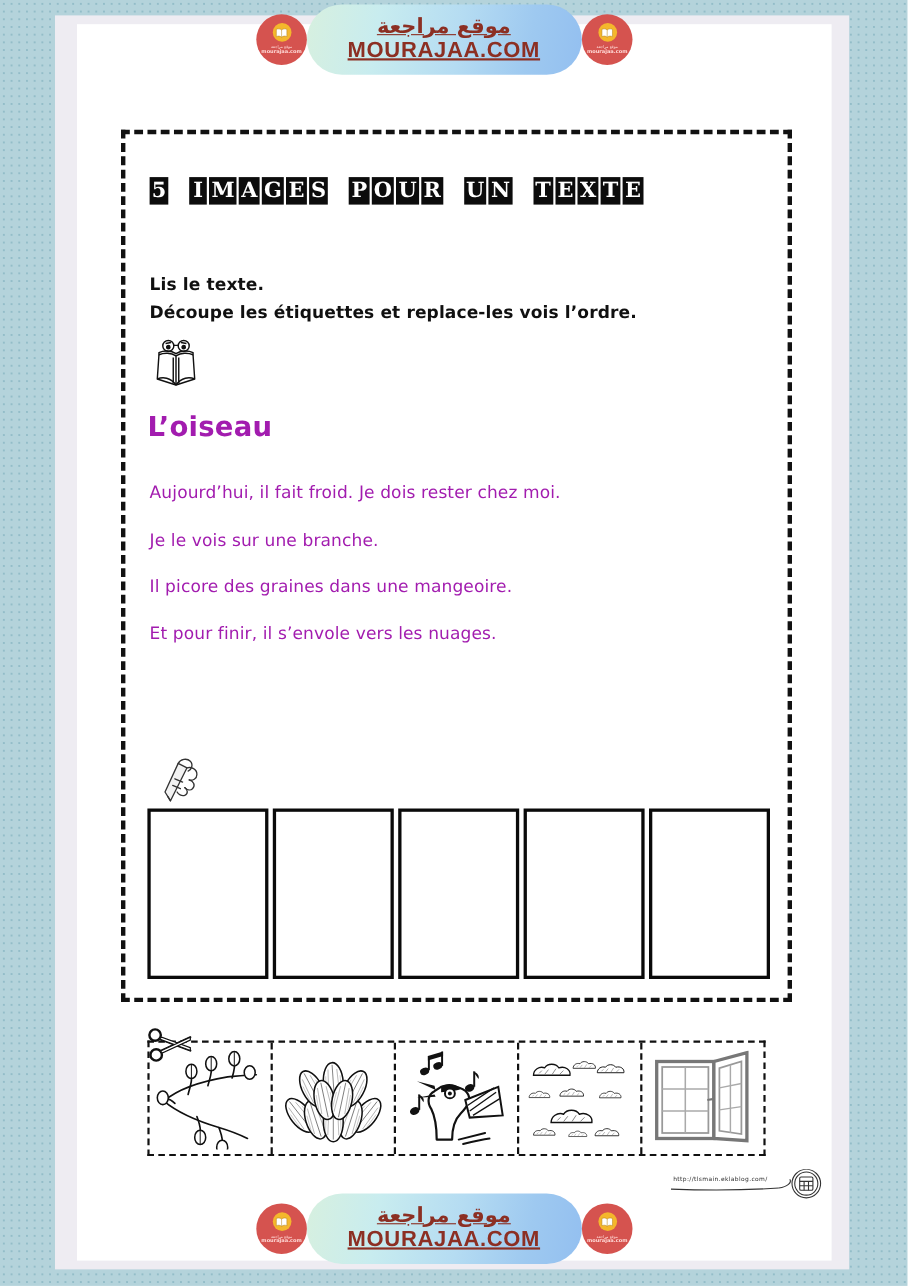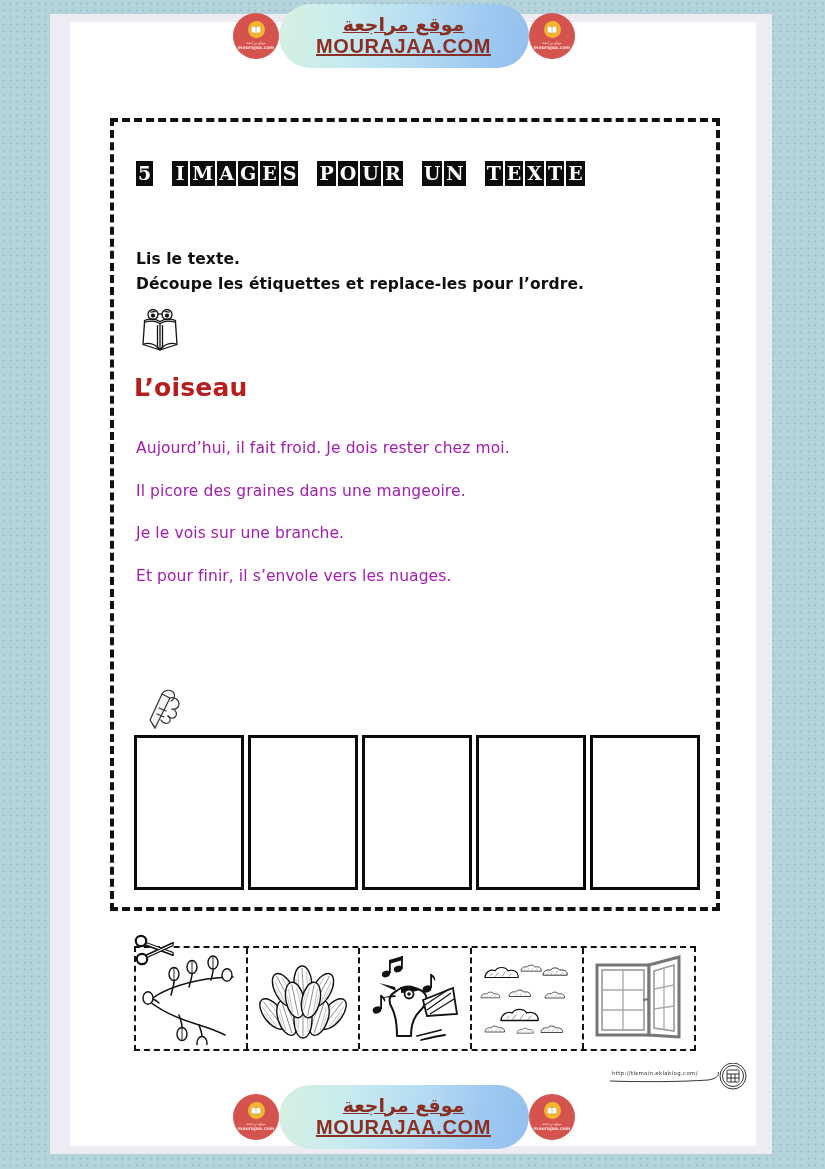--- a/index.html
+++ b/index.html
@@ -195,21 +195,21 @@
   }
 
   
   .story-title {
     position: absolute;
     left: 134px;
     top: 373px;
     font-family: "DejaVu Sans", sans-serif;
     font-weight: bold;
     font-size: 25px;
-    color: #b91c1c;
+    color: #a21caf;
     letter-spacing: 0.2px;
   }
 
   
   .story-body {
     position: absolute;
     left: 136px;
     top: 438px;
     width: 520px;
   }
@@ -364,21 +364,21 @@
       <span class="title-char">T</span>
       <span class="title-char">E</span>
       <span class="title-char">X</span>
       <span class="title-char">T</span>
       <span class="title-char">E</span>
     </span>
   </div>
 
 <div class="instructions" id="instructions">
     <div class="instruction-line">Lis le texte.</div>
-    <div class="instruction-line">Découpe les étiquettes et replace-les pour l’ordre.</div>
+    <div class="instruction-line">Découpe les étiquettes et replace-les vois l’ordre.</div>
   </div>
 
 <div class="book-icon">
   <svg width="42" height="45" viewBox="0 0 42 45">
     <g fill="none" stroke="#111" stroke-width="1.3" stroke-linejoin="round">
 
       <circle cx="14" cy="7.5" r="5"></circle>
       <circle cx="28" cy="7.5" r="5"></circle>
       <path d="M19 7 L23 7"></path>
       <path d="M11.5 5.2 L16.5 4.4"></path>
@@ -395,22 +395,22 @@
       <path d="M18.5 18 L18.5 41.5"></path>
       <path d="M23.5 18 L23.5 41.5"></path>
     </g>
   </svg>
 </div>
 
 <div class="story-title">L’oiseau</div>
 
 <div class="story-body" id="story-body">
     <div class="story-line">Aujourd’hui, il fait froid. Je dois rester chez moi.</div>
+    <div class="story-line">Je le vois sur une branche.</div>
     <div class="story-line">Il picore des graines dans une mangeoire.</div>
-    <div class="story-line">Je le vois sur une branche.</div>
     <div class="story-line">Et pour finir, il s’envole vers les nuages.</div>
   </div>
 
 <div class="hand-icon">
   <svg width="40" height="44" viewBox="0 0 40 44">
     <g fill="none" stroke="#333" stroke-width="1.2" stroke-linejoin="round" stroke-linecap="round">
       <path d="M9 40 L4 32 L16 6 L24 10 Z" fill="#f2f2f2"></path>
       <path d="M16 6 C18 2 24 1 27 4 C30 7 28 12 25 13"></path>
       <path d="M24 10 C28 9 33 11 33 16 C33 20 29 22 26 21"></path>
       <path d="M26 21 C30 22 32 26 29 29 C27 31 24 30 22 28"></path>

